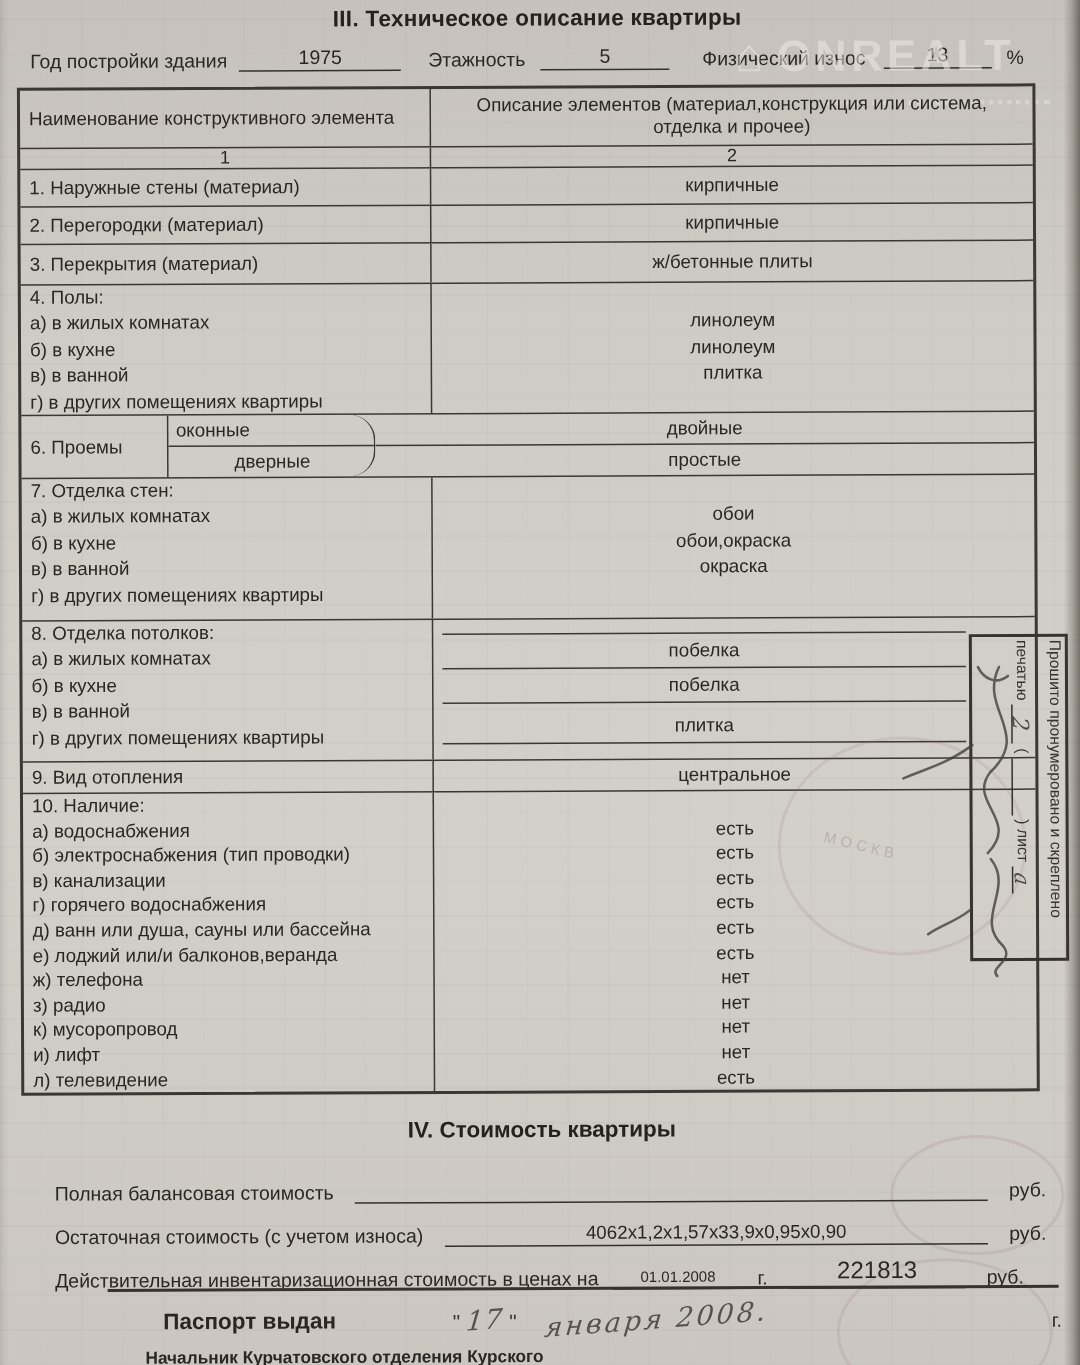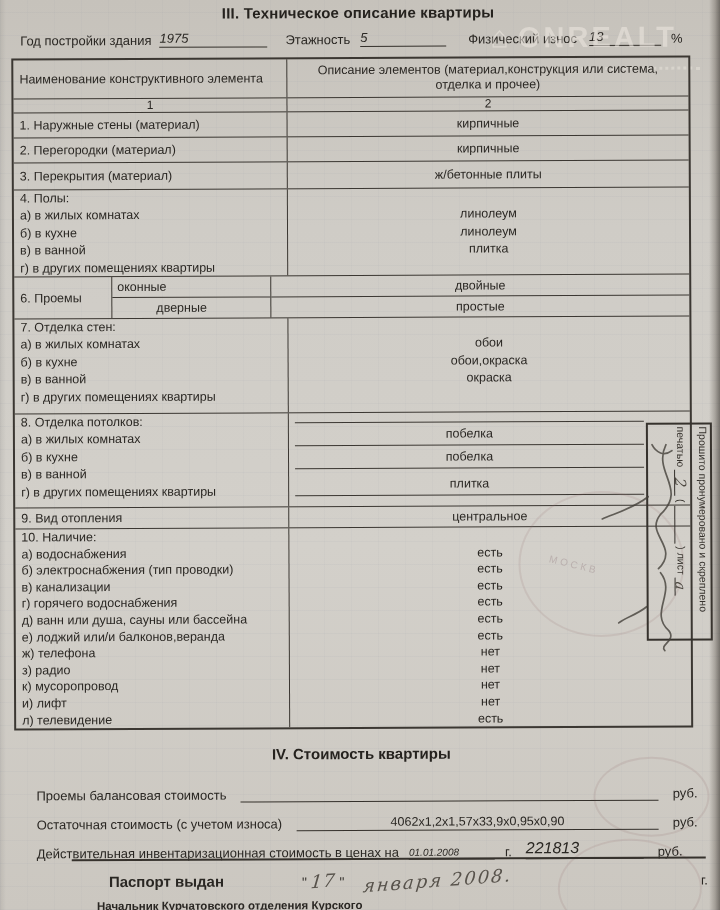--- a/index.html
+++ b/index.html
@@ -8,21 +8,21 @@
     font-family:"Liberation Sans",sans-serif;color:#2a2723;
     background:
       repeating-linear-gradient(0deg, rgba(110,120,145,.05) 0 1px, transparent 1px 23px),
       repeating-linear-gradient(90deg, rgba(110,120,145,.04) 0 1px, transparent 1px 27px),
       linear-gradient(180deg,#c6c2bb 0,#cfccc6 25%,#d3d0ca 60%,#cbc7c0 100%);
   }
   .content{position:absolute;inset:0;transform:rotate(-0.25deg);}
   .sec-title{ text-align:center;font-weight:bold;font-size:15px;padding-top:4px;letter-spacing:.2px;color:#25221e;}
   
   .fields{display:flex;align-items:flex-end;margin:9px 10px 0 22px;font-size:13px;white-space:nowrap;}
-  .uline{display:inline-block;border-bottom:1.5px solid #34302b;text-align:left;font-size:13px;padding-bottom:1px;font-style:italic;}
+  .uline{display:inline-block;border-bottom:1.5px solid #34302b;text-align:center;font-size:13px;padding-bottom:1px;}
   .u-year{width:108px;margin:0 18px 0 8px;}
   .u-floors{width:86px;margin:0 22px 0 10px;}
   .u-wear{width:72px;margin:0 10px 0 12px;}
   
   .table{position:absolute;left:13px;top:57px;width:679px;border:2px solid #3b3732;box-sizing:border-box;font-size:12.5px;}
   .tr{display:flex;box-sizing:border-box;}
   .tr + .tr{border-top:1.5px solid #3b3732;}
   .c1{width:274px;box-sizing:border-box;border-right:1.5px solid #3b3732;padding-left:6px;}
   .c2{flex:1;text-align:center;}
   .vcenter{display:flex;align-items:center;}
@@ -31,21 +31,21 @@
   .th .c1{display:flex;align-items:center;}
   .th .c2{display:flex;align-items:center;justify-content:center;padding:0 8px;line-height:15px;}
   .idx{height:14px;line-height:13px;font-size:12px;}
   .idx .c1{text-align:center;padding-left:0;}
   .simple{height:25px;}
   .ln{height:17.4px;line-height:17.4px;overflow:hidden;}
   .ln10{height:16.6px;line-height:16.6px;overflow:hidden;}
   .row4{height:87px;} .row7{height:95px;} .row8{height:94px;} .row10{height:200px;}
   .row6{height:42px;}
   .r6a{width:98px;box-sizing:border-box;border-right:1.5px solid #3b3732;display:flex;align-items:center;padding-left:6px;}
-  .r6b{width:159px;box-sizing:border-box;border-right:1.5px solid #3b3732;}
+  .r6b{width:138px;box-sizing:border-box;border-right:1.5px solid #3b3732;border-radius:17px;}
   .r6c{flex:1;text-align:center;}
   .sub{height:20px;line-height:20px;box-sizing:border-box;padding-left:5px;}
   .sub + .sub{border-top:1.5px solid #3b3732;height:20.5px;padding-left:44px;}
   .subv{height:20px;line-height:20px;box-sizing:border-box;}
   .subv + .subv{border-top:1.5px solid #3b3732;height:20.5px;}
   .row9{height:21px;}
   .l8{height:22px;line-height:22px;border-bottom:1.6px solid #3b3732;width:87%;margin-left:1.5%;overflow:hidden;}
   .l8.empty{height:9px;}
   .l8.tall{height:26px;line-height:30px;}
   
@@ -247,21 +247,21 @@
       <path d="M72 156 C 88 176, 60 196, 80 214 C 88 224, 70 228, 76 234"></path>
       <path d="M60 80 C 44 92, 28 96, 14 102"></path>
       <path d="M84 34 C 76 40, 68 36, 64 28"></path>
       <path d="M58 190 C 48 198, 38 200, 30 206"></path>
     </g>
   </svg>
 
   <div class="sec4">IV. Стоимость квартиры</div>
   <div class="costs">
     <div class="cost-line">
-      <span>Проемы балансовая стоимость</span>
+      <span>Полная балансовая стоимость</span>
       <span class="cost-fill"></span>
       <span>руб.</span>
     </div>
     <div class="cost-line">
       <span>Остаточная стоимость (с учетом износа)</span>
       <span class="cost-fill">4062х1,2х1,57х33,9х0,95х0,90</span>
       <span>руб.</span>
     </div>
     <div class="cost-line">
       <span>Действительная инвентаризационная стоимость в ценах на</span>

